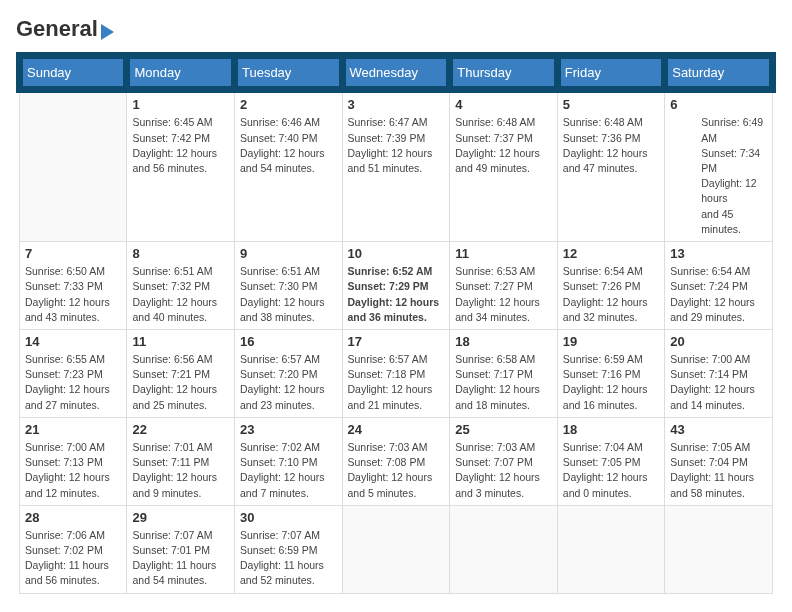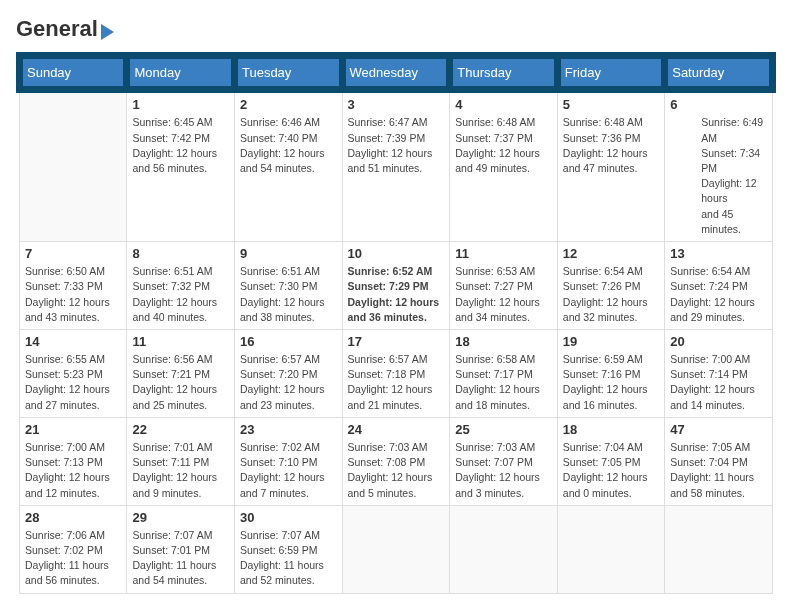--- a/index.html
+++ b/index.html
@@ -200,21 +200,21 @@
           <div class="day-info" style="white-space: pre-line;">Sunrise: 6:54 AM
 Sunset: 7:24 PM
 Daylight: 12 hours
 and 29 minutes.</div>
         </td>
       </tr>
       <tr>
         <td>
           <div class="day-num">14</div>
           <div class="day-info" style="white-space: pre-line;">Sunrise: 6:55 AM
-Sunset: 5:23 PM
+Sunset: 7:23 PM
 Daylight: 12 hours
 and 27 minutes.</div>
         </td>
         <td>
           <div class="day-num">11</div>
           <div class="day-info" style="white-space: pre-line;">Sunrise: 6:56 AM
 Sunset: 7:21 PM
 Daylight: 12 hours
 and 25 minutes.</div>
         </td>
@@ -291,21 +291,21 @@
 and 3 minutes.</div>
         </td>
         <td>
           <div class="day-num">18</div>
           <div class="day-info" style="white-space: pre-line;">Sunrise: 7:04 AM
 Sunset: 7:05 PM
 Daylight: 12 hours
 and 0 minutes.</div>
         </td>
         <td>
-          <div class="day-num">47</div>
+          <div class="day-num">43</div>
           <div class="day-info" style="white-space: pre-line;">Sunrise: 7:05 AM
 Sunset: 7:04 PM
 Daylight: 11 hours
 and 58 minutes.</div>
         </td>
       </tr>
       <tr>
         <td>
           <div class="day-num">28</div>
           <div class="day-info" style="white-space: pre-line;">Sunrise: 7:06 AM

